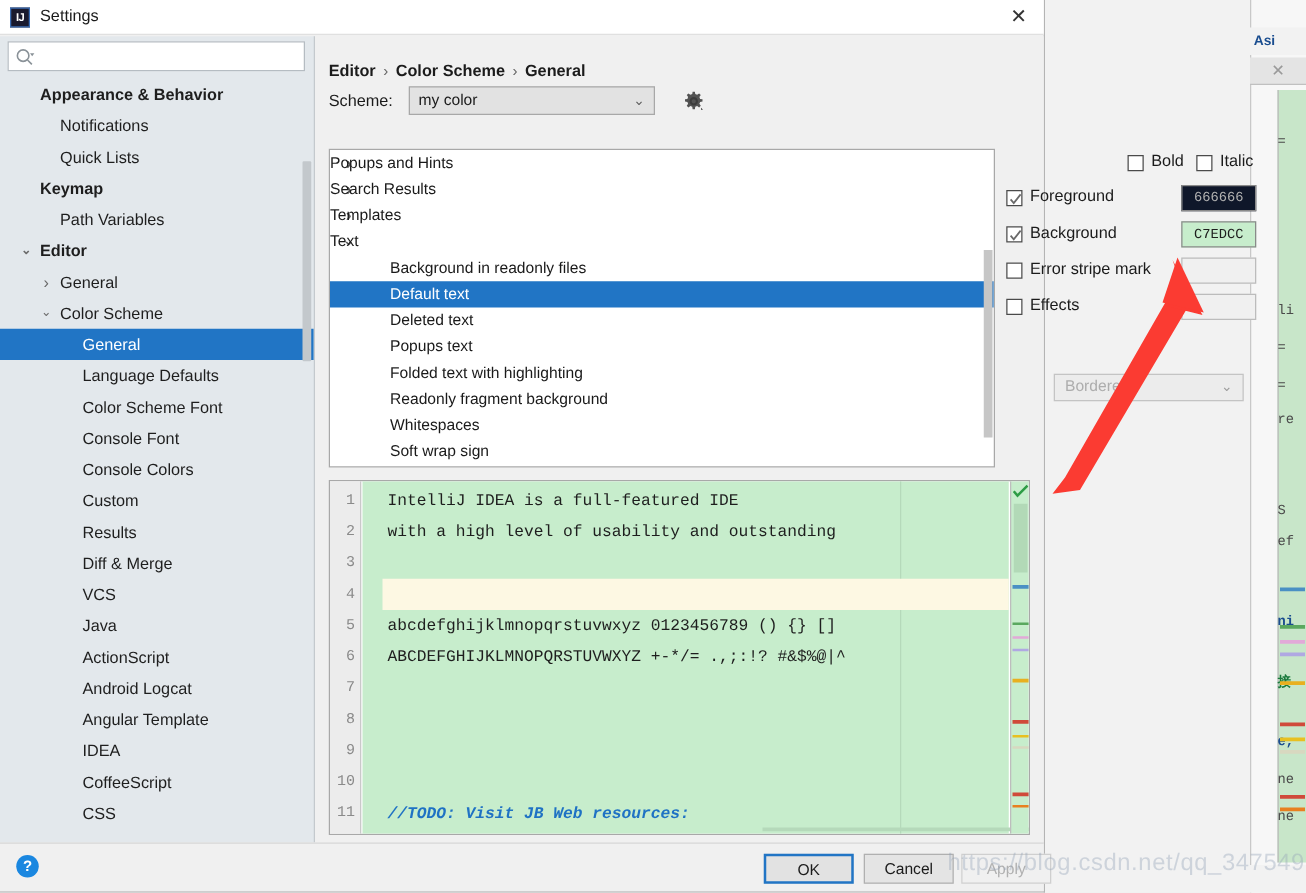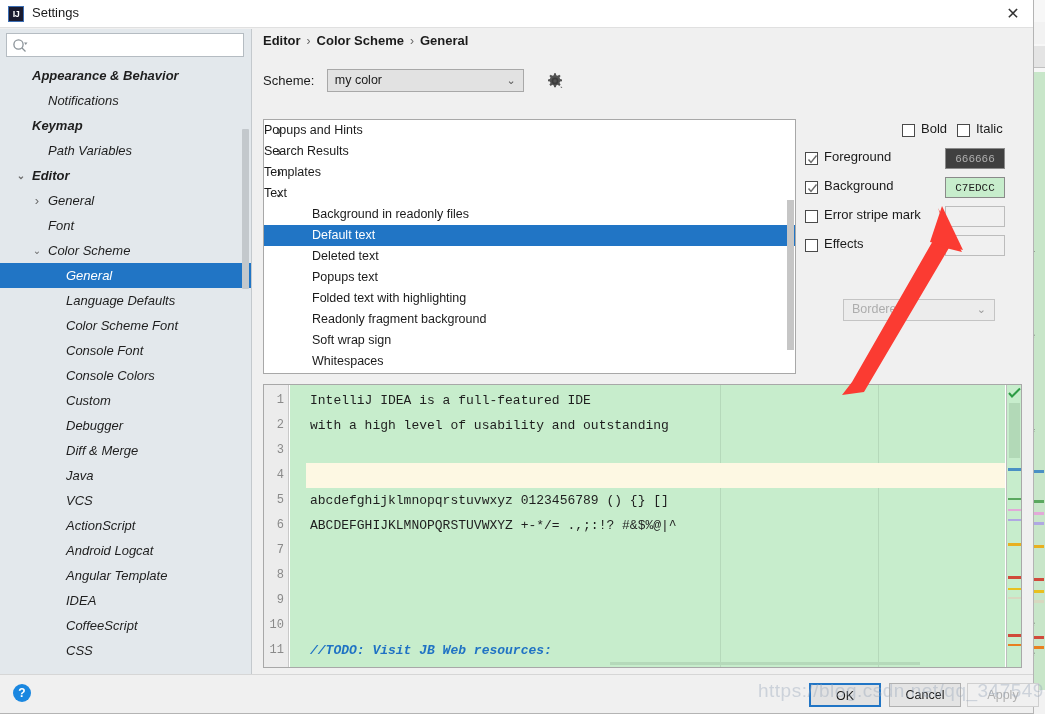--- a/index.html
+++ b/index.html
@@ -46,21 +46,21 @@
   }
   .bg-bottomtext {
     position: absolute; right: 0; bottom: 0; width: 45px; height: 22px;
     font-size: 11px; color: #555; line-height: 22px; padding-left: 2px;
     overflow: hidden; background: #f2f2f2;
   }
 
   
   #dialog {
     position: absolute; left: 0; top: 0;
-    width: 1034px; height: 714px;
+    width: 836px; height: 714px;
     background: #f0f0f0;
     border: 1px solid #b4b4b4;
     border-left: none; border-top: none;
   }
 
   
   #titlebar {
     position: relative; height: 28px; background: #ffffff;
     border-bottom: 1px solid #e0e0e0;
   }
@@ -107,40 +107,40 @@
     position: relative; height: 25px; line-height: 25px;
     font-size: 13px; color: #1e1e1e; white-space: nowrap;
     cursor: default;
   }
   .tree-item.bold { font-weight: bold; }
   .tree-item.selected { background: #2175c5; color: #ffffff; }
   .tree-arrow {
     position: absolute; width: 14px; text-align: center;
     font-size: 10px; color: #6b6b6b;
   }
-  .tree-label { position: absolute; font-style: italic; }
+  .tree-label { position: absolute; }
   
   .lv0 .tree-arrow { left: 14px; }
   .lv0 .tree-label { left: 32px; }
   .lv1 .tree-arrow { left: 30px; }
   .lv1 .tree-label { left: 48px; }
   .lv2 .tree-label { left: 66px; }
 
   #sidebar-scrollbar {
     position: absolute; right: 2px; top: 100px; width: 7px; height: 160px;
     background: #c3c8cc; border-radius: 1px;
   }
 
   
   #main {
     position: absolute; left: 253px; top: 29px; right: 0; bottom: 39px;
     background: #f0f0f0;
   }
   #breadcrumb {
-    position: absolute; left: 10px; top: 4px;
+    position: absolute; left: 10px; top: 20px;
     font-size: 13px; font-weight: bold; color: #1b1b1b;
   }
   #breadcrumb .crumb-sep {
     font-weight: normal; color: #666; margin: 0 6px; font-size: 12px;
   }
   #scheme-row { position: absolute; left: 10px; top: 40px; }
   #scheme-label {
     display: inline-block; font-size: 13px; color: #1b1b1b;
     vertical-align: middle; margin-right: 8px;
   }
@@ -354,38 +354,38 @@
       <input id="search-input" type="text" placeholder="" style="">
     </div>
 
     <div id="tree-scroll">
         <div class="tree-item lv0 bold">
           <span class="tree-label">Appearance &amp; Behavior</span>
         </div>
         <div class="tree-item lv1">
           <span class="tree-label">Notifications</span>
         </div>
+        <div class="tree-item lv1">
+          <span class="tree-label">Quick Lists</span>
+        </div>
         <div class="tree-item lv0 bold">
           <span class="tree-label">Keymap</span>
         </div>
         <div class="tree-item lv1">
           <span class="tree-label">Path Variables</span>
         </div>
         <div class="tree-item lv0 bold">
           <span class="tree-arrow">⌄</span>
           <span class="tree-label">Editor</span>
         </div>
         <div class="tree-item lv1">
           <span class="tree-arrow" style="font-size: 13px;">›</span>
           <span class="tree-label">General</span>
         </div>
         <div class="tree-item lv1">
-          <span class="tree-label">Font</span>
-        </div>
-        <div class="tree-item lv1">
           <span class="tree-arrow">⌄</span>
           <span class="tree-label">Color Scheme</span>
         </div>
         <div class="tree-item lv2 selected">
           <span class="tree-label">General</span>
         </div>
         <div class="tree-item lv2">
           <span class="tree-label">Language Defaults</span>
         </div>
         <div class="tree-item lv2">
@@ -394,30 +394,30 @@
         <div class="tree-item lv2">
           <span class="tree-label">Console Font</span>
         </div>
         <div class="tree-item lv2">
           <span class="tree-label">Console Colors</span>
         </div>
         <div class="tree-item lv2">
           <span class="tree-label">Custom</span>
         </div>
         <div class="tree-item lv2">
-          <span class="tree-label">Debugger</span>
+          <span class="tree-label">Results</span>
         </div>
         <div class="tree-item lv2">
           <span class="tree-label">Diff &amp; Merge</span>
         </div>
         <div class="tree-item lv2">
+          <span class="tree-label">VCS</span>
+        </div>
+        <div class="tree-item lv2">
           <span class="tree-label">Java</span>
-        </div>
-        <div class="tree-item lv2">
-          <span class="tree-label">VCS</span>
         </div>
         <div class="tree-item lv2">
           <span class="tree-label">ActionScript</span>
         </div>
         <div class="tree-item lv2">
           <span class="tree-label">Android Logcat</span>
         </div>
         <div class="tree-item lv2">
           <span class="tree-label">Angular Template</span>
         </div>
@@ -481,24 +481,24 @@
           <div class="clist-item child">
             <span class="clist-label">Popups text</span>
           </div>
           <div class="clist-item child">
             <span class="clist-label">Folded text with highlighting</span>
           </div>
           <div class="clist-item child">
             <span class="clist-label">Readonly fragment background</span>
           </div>
           <div class="clist-item child">
+            <span class="clist-label">Whitespaces</span>
+          </div>
+          <div class="clist-item child">
             <span class="clist-label">Soft wrap sign</span>
-          </div>
-          <div class="clist-item child">
-            <span class="clist-label">Whitespaces</span>
           </div>
         </div>
       <div id="clist-scrollbar"></div>
     </div>
 
     <div id="props">
 
       <div class="prop-row" style="height:26px;">
         <div class="cb" style="left:97px; top:5px;"></div>
         <div class="cb-label" style="left:116px; top:2px;">Bold</div>
@@ -507,21 +507,21 @@
       </div>
 
       <div id="prop-rows">
           <div class="prop-row">
             <div class="cb" style="left: 0px; top: 7px;">
               <svg width="11" height="11" viewBox="0 0 11 11">
                 <path d="M1.5 5.5 L4 8.5 L9.5 1.5" stroke="#6a6a6a" stroke-width="1.4" fill="none"></path>
               </svg>
             </div>
             <div class="cb-label" style="left: 19px; top: 4px;">Foreground</div>
-            <div class="swatch" style="top: 3px; background: #404040; color: rgb(176, 176, 176);">666666</div>
+            <div class="swatch" style="top: 3px; background: #0f172a; color: rgb(176, 176, 176);">666666</div>
           </div>
           <div class="prop-row">
             <div class="cb" style="left: 0px; top: 7px;">
               <svg width="11" height="11" viewBox="0 0 11 11">
                 <path d="M1.5 5.5 L4 8.5 L9.5 1.5" stroke="#6a6a6a" stroke-width="1.4" fill="none"></path>
               </svg>
             </div>
             <div class="cb-label" style="left: 19px; top: 4px;">Background</div>
             <div class="swatch" style="top: 3px; background: rgb(199, 237, 204); color: rgb(30, 30, 30);">C7EDCC</div>
           </div>

